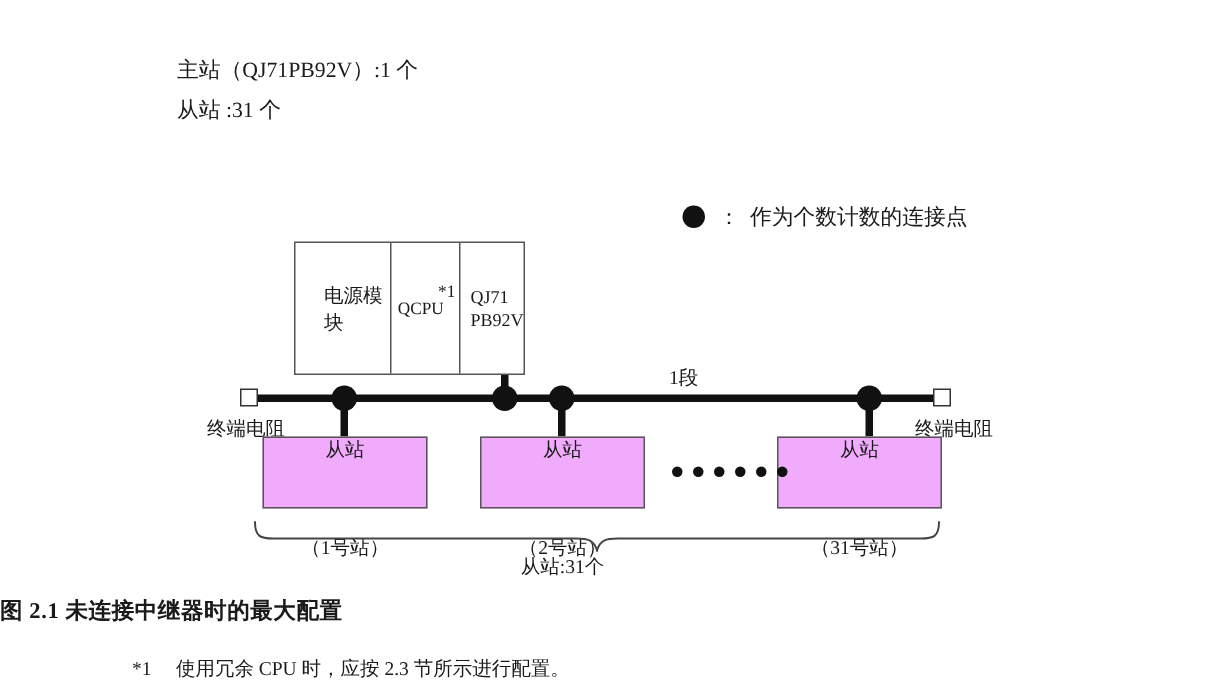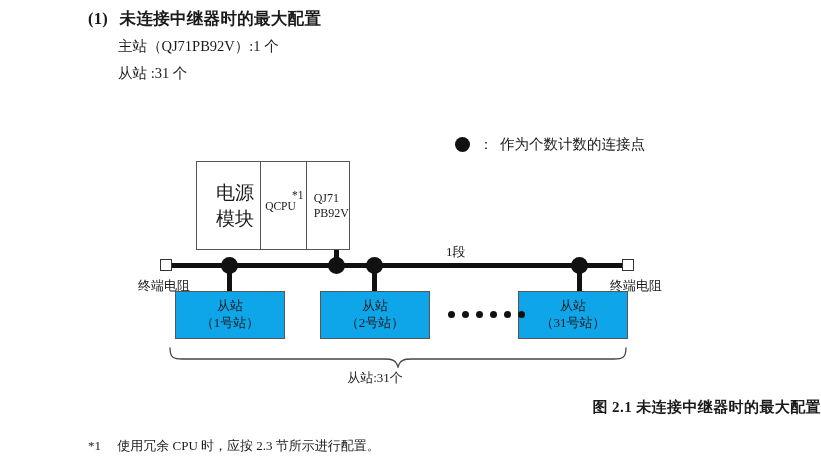--- a/index.html
+++ b/index.html
@@ -87,21 +87,21 @@
     box-sizing: border-box;
     display: flex;
     align-items: center;
     justify-content: center;
   }
   .mb-cell + .mb-cell { border-left: 1.4px solid #555; }
   .mb-power { width: 64px; }
   .mb-cpu   { width: 46px; }
   .mb-net   { width: 44px; justify-content: flex-end; padding-left: 4px; }
 
-  .mb-power-text { font-size: 19px; margin-left: 19px; }
+  .mb-power-text { font-size: 13px; margin-left: 19px; }
   .mb-cpu-text {
     font-size: 11.5px;
     position: absolute;
     left: 4px; top: 50%;
     transform: translateY(-50%);
   }
   .mb-cpu-note {
     position: absolute;
     right: 2px; top: 27px;
     font-size: 11.5px;
@@ -164,27 +164,27 @@
     white-space: nowrap;
   }
 
   
   .slave-box {
     position: absolute;
     top: 291px;
     width: 110px; height: 48px;
     border: 1.4px solid #555;
     box-sizing: border-box;
-    background: #0ea5e9;
+    background: #f0abfc;
     display: flex;
     flex-direction: column;
     align-items: center;
-    justify-content: center;
     line-height: 1.3;
     font-size: 13px;
+    gap: 48px;
   }
   .slave-1  { left: 175px; }
   .slave-2  { left: 320px; }
   .slave-31 { left: 518px; }
 
   .ellipsis-dots {
     position: absolute;
     left: 448px; top: 311px;
     display: flex;
     gap: 7px;
@@ -206,43 +206,39 @@
     position: absolute;
     left: 0; top: 369px;
     width: 750px;
     text-align: center;
     font-size: 13px;
   }
   .fig-caption {
     position: absolute;
     left: 0; top: 398px;
     width: 821px;
-    text-align: right;
+    text-align: left;
     font-size: 15px;
     font-weight: bold;
     letter-spacing: 0.4px;
   }
   .footnote {
     position: absolute;
     left: 88px; top: 427px;
     font-size: 13px;
     white-space: nowrap;
     margin-top: 10px;
   }
   .footnote .fn-mark { margin-right: 13px; }
 </style>
 </head>
 <body>
 
 <div class="page">
 
-  <div class="sec-title">
-    <span>(1)</span>
-    <span style="margin-left:7px">未连接中继器时的最大配置</span>
-  </div>
   <div class="sec-line-1">主站（QJ71PB92V）:1 个</div>
   <div class="sec-line-2">从站 :31 个</div>
 
   <div class="legend">
     <span class="legend-dot"></span>
     <span class="legend-colon">：</span>
     <span class="legend-text">作为个数计数的连接点</span>
   </div>
 
 

